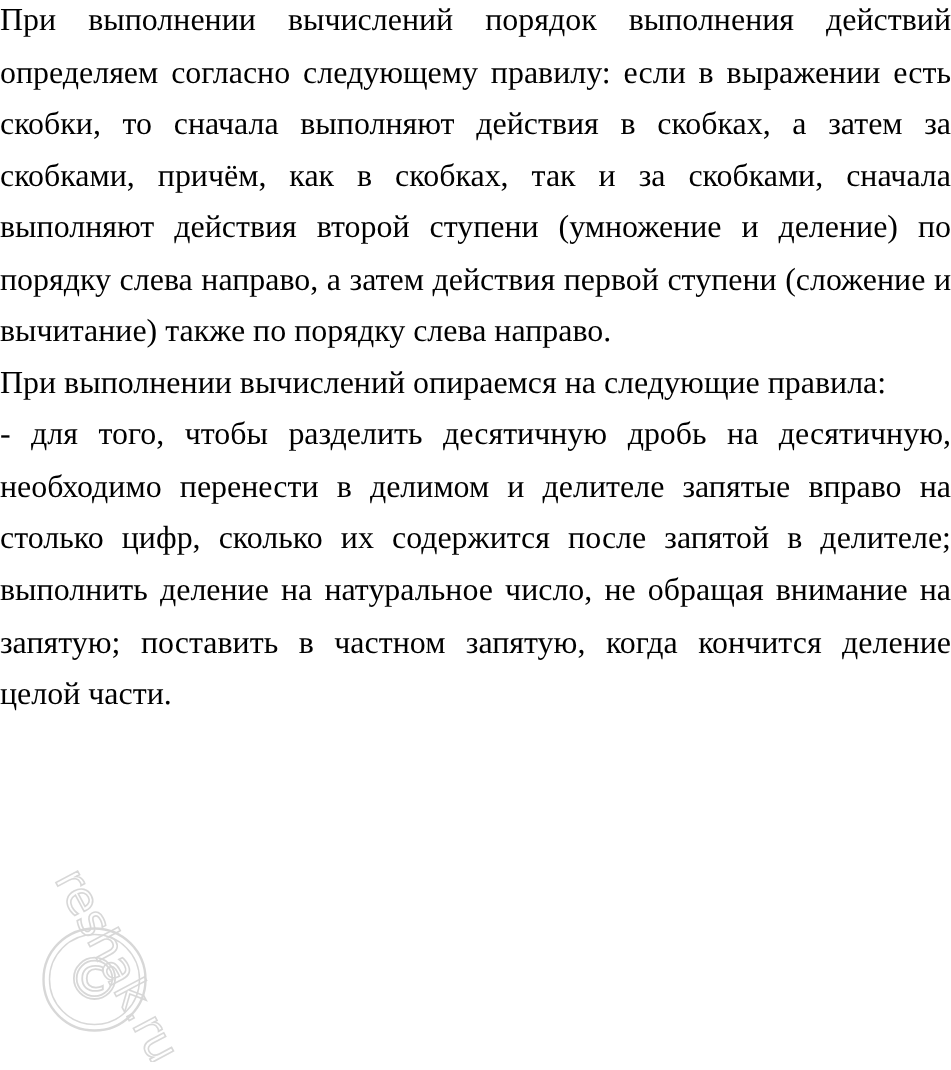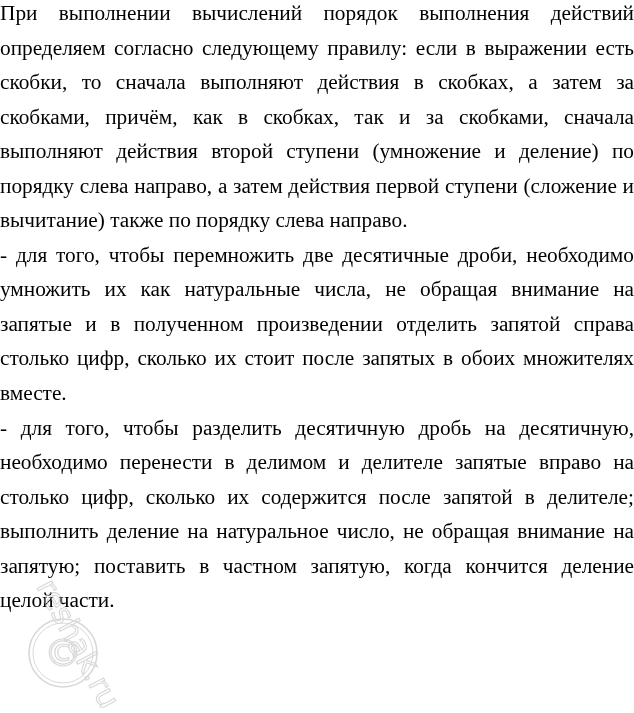--- a/index.html
+++ b/index.html
@@ -37,21 +37,21 @@
       pointer-events: none;
       opacity: 0.55;
     }
     .watermark svg { width: 100%; height: 100%; }
   </style>
 </head>
 <body>
 
 <div class="page">
   <p class="para">При выполнении вычислений порядок выполнения действий определяем согласно следующему правилу: если в выражении есть скобки, то сначала выполняют действия в скобках, а затем за скобками, причём, как в скобках, так и за скобками, сначала выполняют действия второй ступени (умножение и деление) по порядку слева направо, а затем действия первой ступени (сложение и вычитание) также по порядку слева направо.</p>
-  <p class="para">- для того, чтобы перемножить две десятичные дроби, необходимо умножить их как натуральные числа, не обращая внимание на запятые и в полученном произведении отделить запятой справа столько цифр, сколько их стоит после запятых в обоих множителях вместе.</p>
+  <p class="para">При выполнении вычислений опираемся на следующие правила:</p>
   <p class="para">- для того, чтобы разделить десятичную дробь на десятичную, необходимо перенести в делимом и делителе запятые вправо на столько цифр, сколько их содержится после запятой в делителе; выполнить деление на натуральное число, не обращая внимание на запятую; поставить в частном запятую, когда кончится деление целой части.</p>
 </div>
 
 <div class="watermark">
   <svg viewBox="0 0 150 160">
     <circle cx="45" cy="105" r="34" fill="none" stroke="#b8b8b8" stroke-width="1.6"></circle>
     <circle cx="45" cy="105" r="30" fill="none" stroke="#b8b8b8" stroke-width="1"></circle>
     <text x="45" y="118" text-anchor="middle" font-family="DejaVu Sans, sans-serif" font-size="38" fill="none" stroke="#b8b8b8" stroke-width="1.2">©</text>
     <text x="0" y="0" font-family="DejaVu Sans, sans-serif" font-size="30" fill="none" stroke="#b8b8b8" stroke-width="1.1" transform="translate(18,38) rotate(62)">reshak.ru</text>
   </svg>

